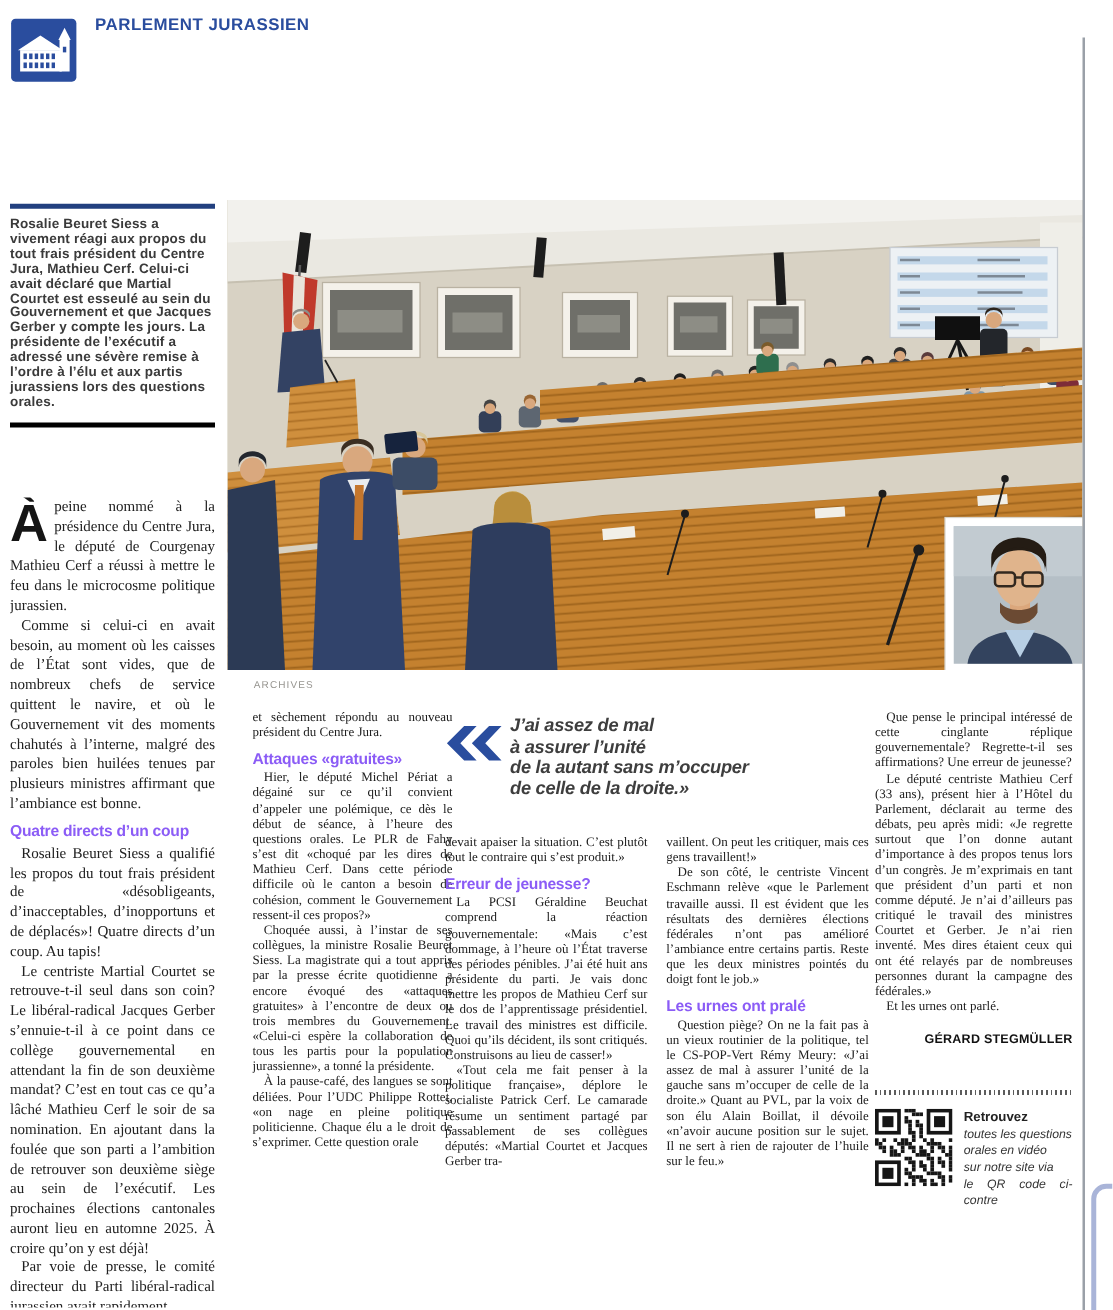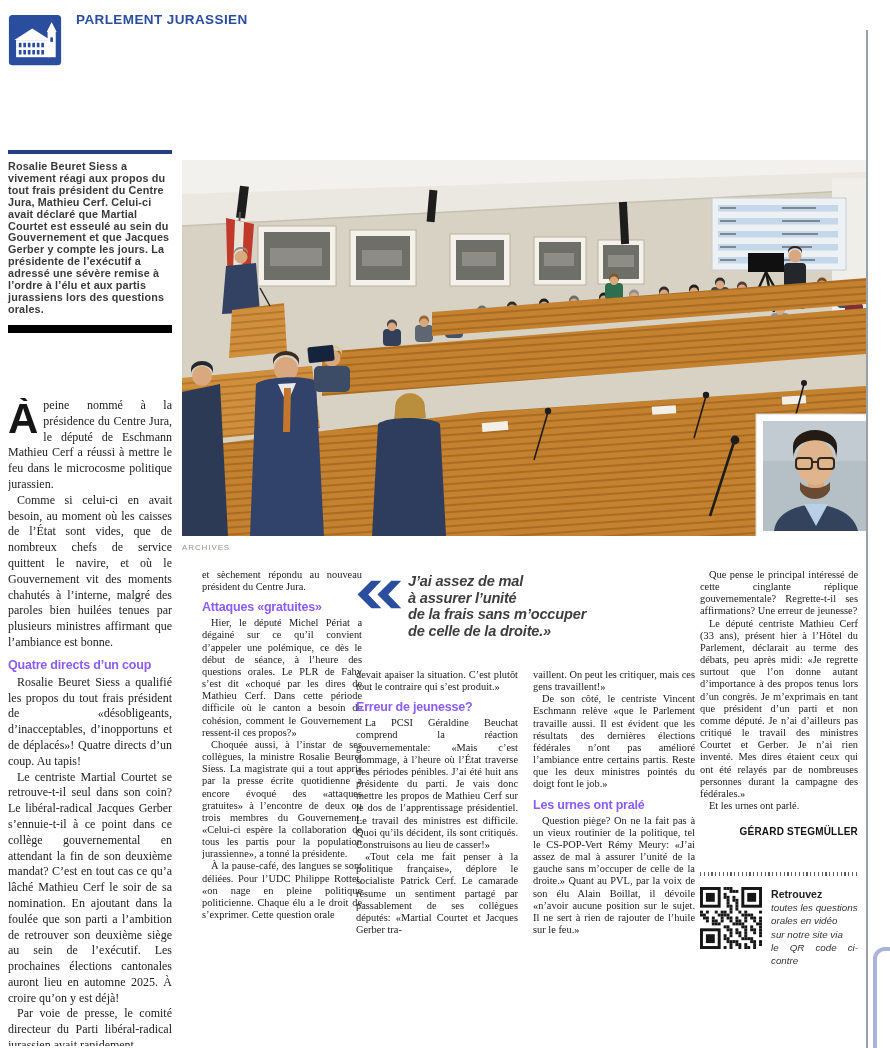--- a/index.html
+++ b/index.html
@@ -8,22 +8,22 @@
 
   
   .logo{position:absolute;left:8px;top:14px;width:54px;height:52px;}
   .kicker{position:absolute;left:76px;top:12px;font:700 13.5px/15px "Liberation Sans",sans-serif;
           color:#2a4d9e;letter-spacing:.4px;}
   .headline{position:absolute;left:73px;top:30px;width:800px;
             font:700 44px/47px "Liberation Sans",sans-serif;color:#1a1a1a;letter-spacing:-2.2px;}
   .headline span{display:block;}
 
   
-  .lead{position:absolute;left:8px;top:150px;width:164px;
-        border-top:4px solid #22407f;border-bottom:8px solid #000000;
+  .lead{position:absolute;left:8px;top:163px;width:164px;
+        border-top:4px solid #22407f;border-bottom:4px solid #000000;
         padding:7px 0 9px 0;
         font:700 10.8px/11.9px "Liberation Sans",sans-serif;color:#3a3a3a;letter-spacing:.15px;}
 
   
   .bcol{position:absolute;text-align:justify;color:#202020;}
   .bcol p{margin:0;}
   .bcol p.ind{text-indent:9px;}
   .col1{left:8px;top:398px;width:164px;height:648px;font-size:12px;line-height:15.8px;overflow:hidden;}
   .colN{font-size:10.4px;line-height:12.15px;overflow:hidden;}
   .col2{left:182px;top:569px;width:160px;height:477px;margin-left:20px;}
@@ -36,21 +36,21 @@
            margin:3px 5px 0 0;}
 
   
   figure.photo{position:absolute;left:182px;top:160px;width:684px;height:376px;margin:0;
                background:#d8d2c4;}
   figure.photo svg{display:block;width:684px;height:376px;}
   .captionrow{position:absolute;left:182px;top:541px;width:678px;display:flex;
               justify-content:space-between;align-items:flex-end;}
   .caption{font:700 10.6px/13px "Liberation Sans",sans-serif;color:#1c1c1c;}
   .credit{font:400 8px/13px "Liberation Sans",sans-serif;color:#979590;letter-spacing:.9px;
-          margin-right:4px;white-space:nowrap;}
+          margin-right:4px;white-space:nowrap;margin-left:21px;}
 
   
   .pullquote{position:absolute;left:356px;top:571px;width:350px;height:94px;display:flex;}
   .qicon{flex:0 0 52px;padding-top:8px;}
   .qtext{font:700 italic 14.6px/16.6px "Liberation Sans",sans-serif;color:#3e3e3e;
          letter-spacing:-.2px;padding-top:2px;}
   .qtext span{display:block;}
 
   
   .byline{text-align:right;font:700 10px/12px "Liberation Sans",sans-serif;color:#111;
@@ -344,41 +344,41 @@
           <line x1="630" y1="302" x2="636" y2="302"></line>
         </g>
       </g>
     </svg>
   </figure>
   <div class="captionrow">
     <div class="credit">ARCHIVES</div>
   </div>
 
   <div class="bcol col1">
-    <p><span class="dropcap">À</span><span>peine nommé à la présidence du Centre Jura, le député de Eschmann Mathieu Cerf a réussi à mettre le feu dans le microcosme politique jurassien.</span></p>
+    <p><span class="dropcap">À</span><span>peine nommé à la présidence du Centre Jura, le député de Courgenay Mathieu Cerf a réussi à mettre le feu dans le microcosme politique jurassien.</span></p>
     <p class="ind">Comme si celui-ci en avait besoin, au moment où les caisses de l’État sont vides, que de nombreux chefs de service quittent le navire, et où le Gouvernement vit des moments chahutés à l’interne, malgré des paroles bien huilées tenues par plusieurs ministres affirmant que l’ambiance est bonne.</p>
     <h3 class="sub">Quatre directs d’un coup</h3>
     <p class="ind">Rosalie Beuret Siess a qualifié les propos du tout frais président de «désobligeants, d’inacceptables, d’inopportuns et de déplacés»! Quatre directs d’un coup. Au tapis!</p>
     <p class="ind">Le centriste Martial Courtet se retrouve-t-il seul dans son coin? Le libéral-radical Jacques Gerber s’ennuie-t-il à ce point dans ce collège gouvernemental en attendant la fin de son deuxième mandat? C’est en tout cas ce qu’a lâché Mathieu Cerf le soir de sa nomination. En ajoutant dans la foulée que son parti a l’ambition de retrouver son deuxième siège au sein de l’exécutif. Les prochaines élections cantonales auront lieu en automne 2025. À croire qu’on y est déjà!</p>
     <p class="ind">Par voie de presse, le comité directeur du Parti libéral-radical jurassien avait rapidement</p>
   </div>
 
   <div class="pullquote">
     <div class="qicon">
       <svg viewBox="0 0 60 40" width="46" height="31">
         <g fill="#2a4d9e">
           <polygon points="2,20 20,2 33,2 16,20 33,38 20,38"></polygon>
           <polygon points="28,20 46,2 59,2 42,20 59,38 46,38"></polygon>
         </g>
       </svg>
     </div>
     <div class="qtext">
       <span>J’ai assez de mal</span>
       <span>à assurer l’unité</span>
-      <span>de la frais sans m’occuper</span>
+      <span>de la autant sans m’occuper</span>
       <span>de celle de la droite.»</span>
     </div>
   </div>
 
   <div class="bcol colN col2">
     <p>et sèchement répondu au nouveau président du Centre Jura.</p>
     <h3 class="sub">Attaques «gratuites»</h3>
     <p class="ind">Hier, le député Michel Périat a dégainé sur ce qu’il convient d’appeler une polémique, ce dès le début de séance, à l’heure des questions orales. Le PLR de Fahy s’est dit «choqué par les dires de Mathieu Cerf. Dans cette période difficile où le canton a besoin de cohésion, comment le Gouvernement ressent-il ces propos?»</p>
     <p class="ind">Choquée aussi, à l’instar de ses collègues, la ministre Rosalie Beuret Siess. La magistrate qui a tout appris par la presse écrite quotidienne a encore évoqué des «attaques gratuites» à l’encontre de deux ou trois membres du Gouvernement. «Celui-ci espère la collaboration de tous les partis pour la population jurassienne», a tonné la présidente.</p>
     <p class="ind">À la pause-café, des langues se sont déliées. Pour l’UDC Philippe Rottet, «on nage en pleine politique politicienne. Chaque élu a le droit de s’exprimer. Cette question orale</p>

